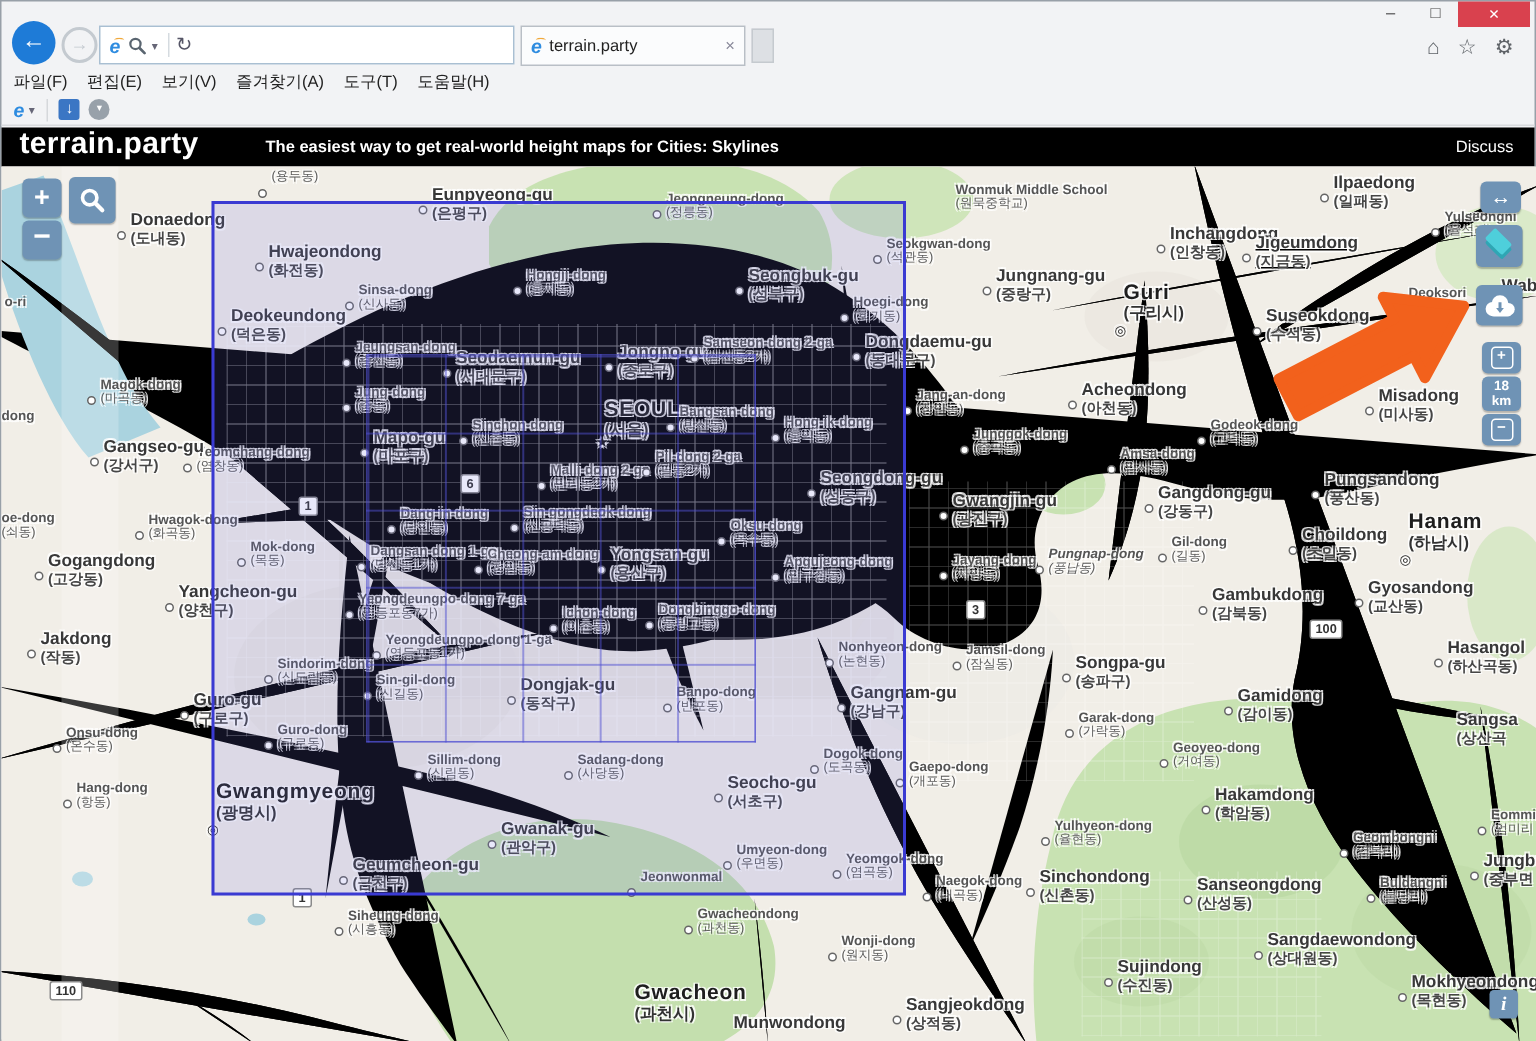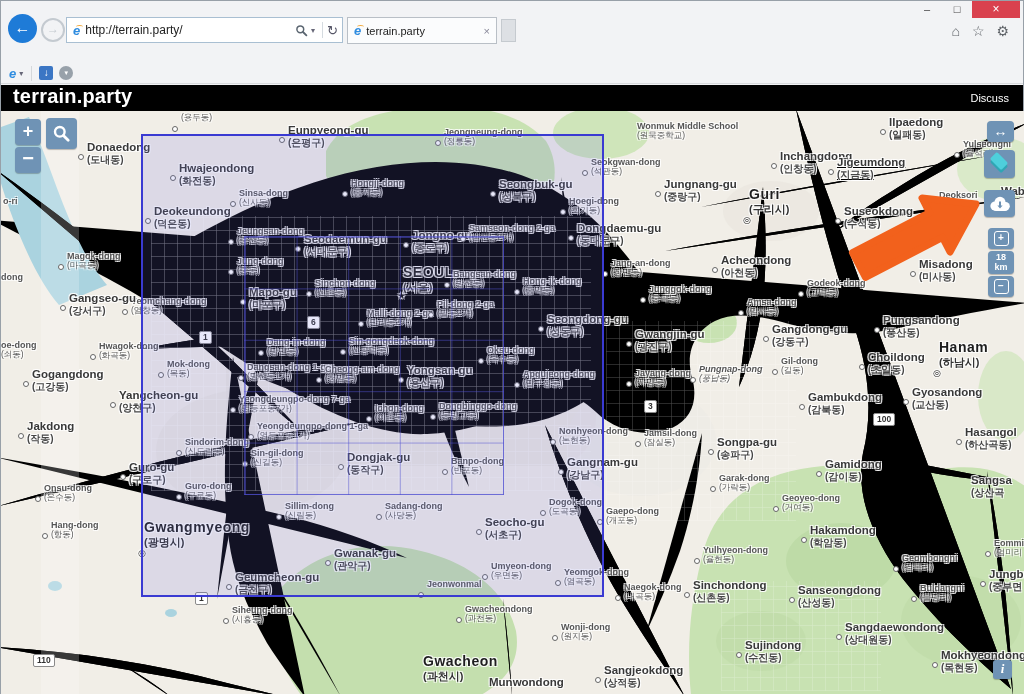--- a/index.html
+++ b/index.html
@@ -104,21 +104,20 @@
     <div class="winbtn btn-min">–</div>
     <div class="winbtn btn-max">□</div>
     <div class="winbtn btn-close">×</div>
   </div>
 
   <div class="navrow">
     <div class="backbtn">←</div>
     <div class="fwdbtn">→</div>
     <div class="addressbar">
       <span class="favicon">e</span>
-      <span class="urltext">http://terrain.party/</span>
       <span class="addr-icons">
         <svg width="13" height="13" viewBox="0 0 13 13">
           <circle cx="5.3" cy="5.3" r="3.4" fill="none" stroke="#5a6570" stroke-width="1.5"></circle>
           <line x1="8" y1="8" x2="11.4" y2="11.4" stroke="#5a6570" stroke-width="1.8" stroke-linecap="round"></line>
         </svg>
         <span class="caret">▾</span>
         <span class="addr-sep"></span>
         <span class="refresh">↻</span>
       </span>
     </div>
@@ -128,31 +127,33 @@
       <span class="tabclose">×</span>
     </div>
     <div class="newtab"></div>
     <div class="tr-icons">
       <span>⌂</span>
       <span>☆</span>
       <span>⚙</span>
     </div>
   </div>
 
+  <div class="menurow" id="menubar"><span>파일(F)</span><span>편집(E)</span><span>보기(V)</span><span>즐겨찾기(A)</span><span>도구(T)</span><span>도움말(H)</span></div>
 
   <div class="cmdrow">
     <span class="cmd-e">e</span>
     <span class="cmd-caret">▾</span>
     <span class="cmd-sep"></span>
     <span class="cmd-dl">↓</span>
     <span class="cmd-circle">▾</span>
   </div>
 
   <div class="siteheader">
     <span class="logo">terrain.party</span>
+    <span class="tagline">The easiest way to get real-world height maps for Cities: Skylines</span>
     <span class="discuss">Discuss</span>
   </div>
 
   <div class="map">
 
     <svg class="basemap" width="1024" height="584" viewBox="0 110 1024 584">
       <rect x="0" y="110" width="1024" height="584" fill="#f1eee7"></rect>
 
       <rect x="225" y="225" width="370" height="240" rx="45" fill="#e7e3dd" opacity="0.6"></rect>
       <ellipse cx="250" cy="450" rx="95" ry="62" fill="#e7e3dd" opacity="0.5"></ellipse>

